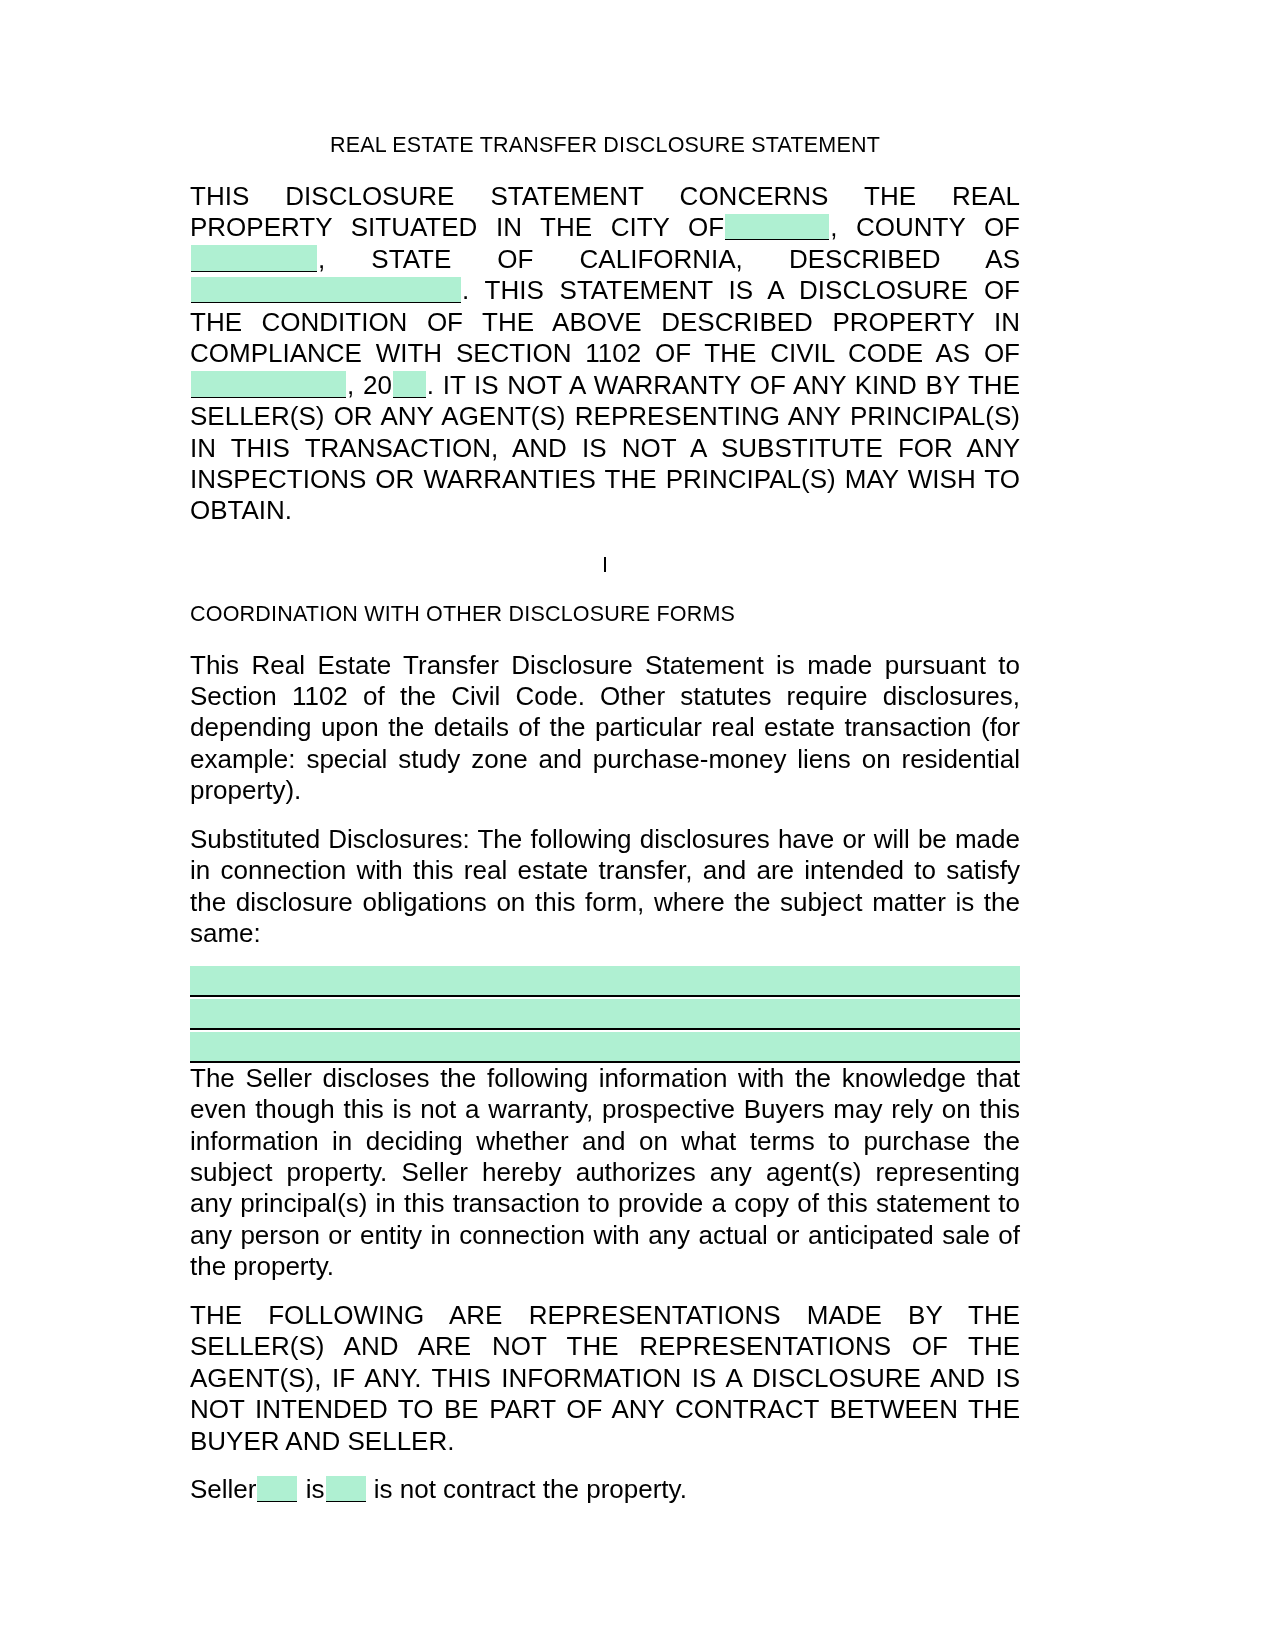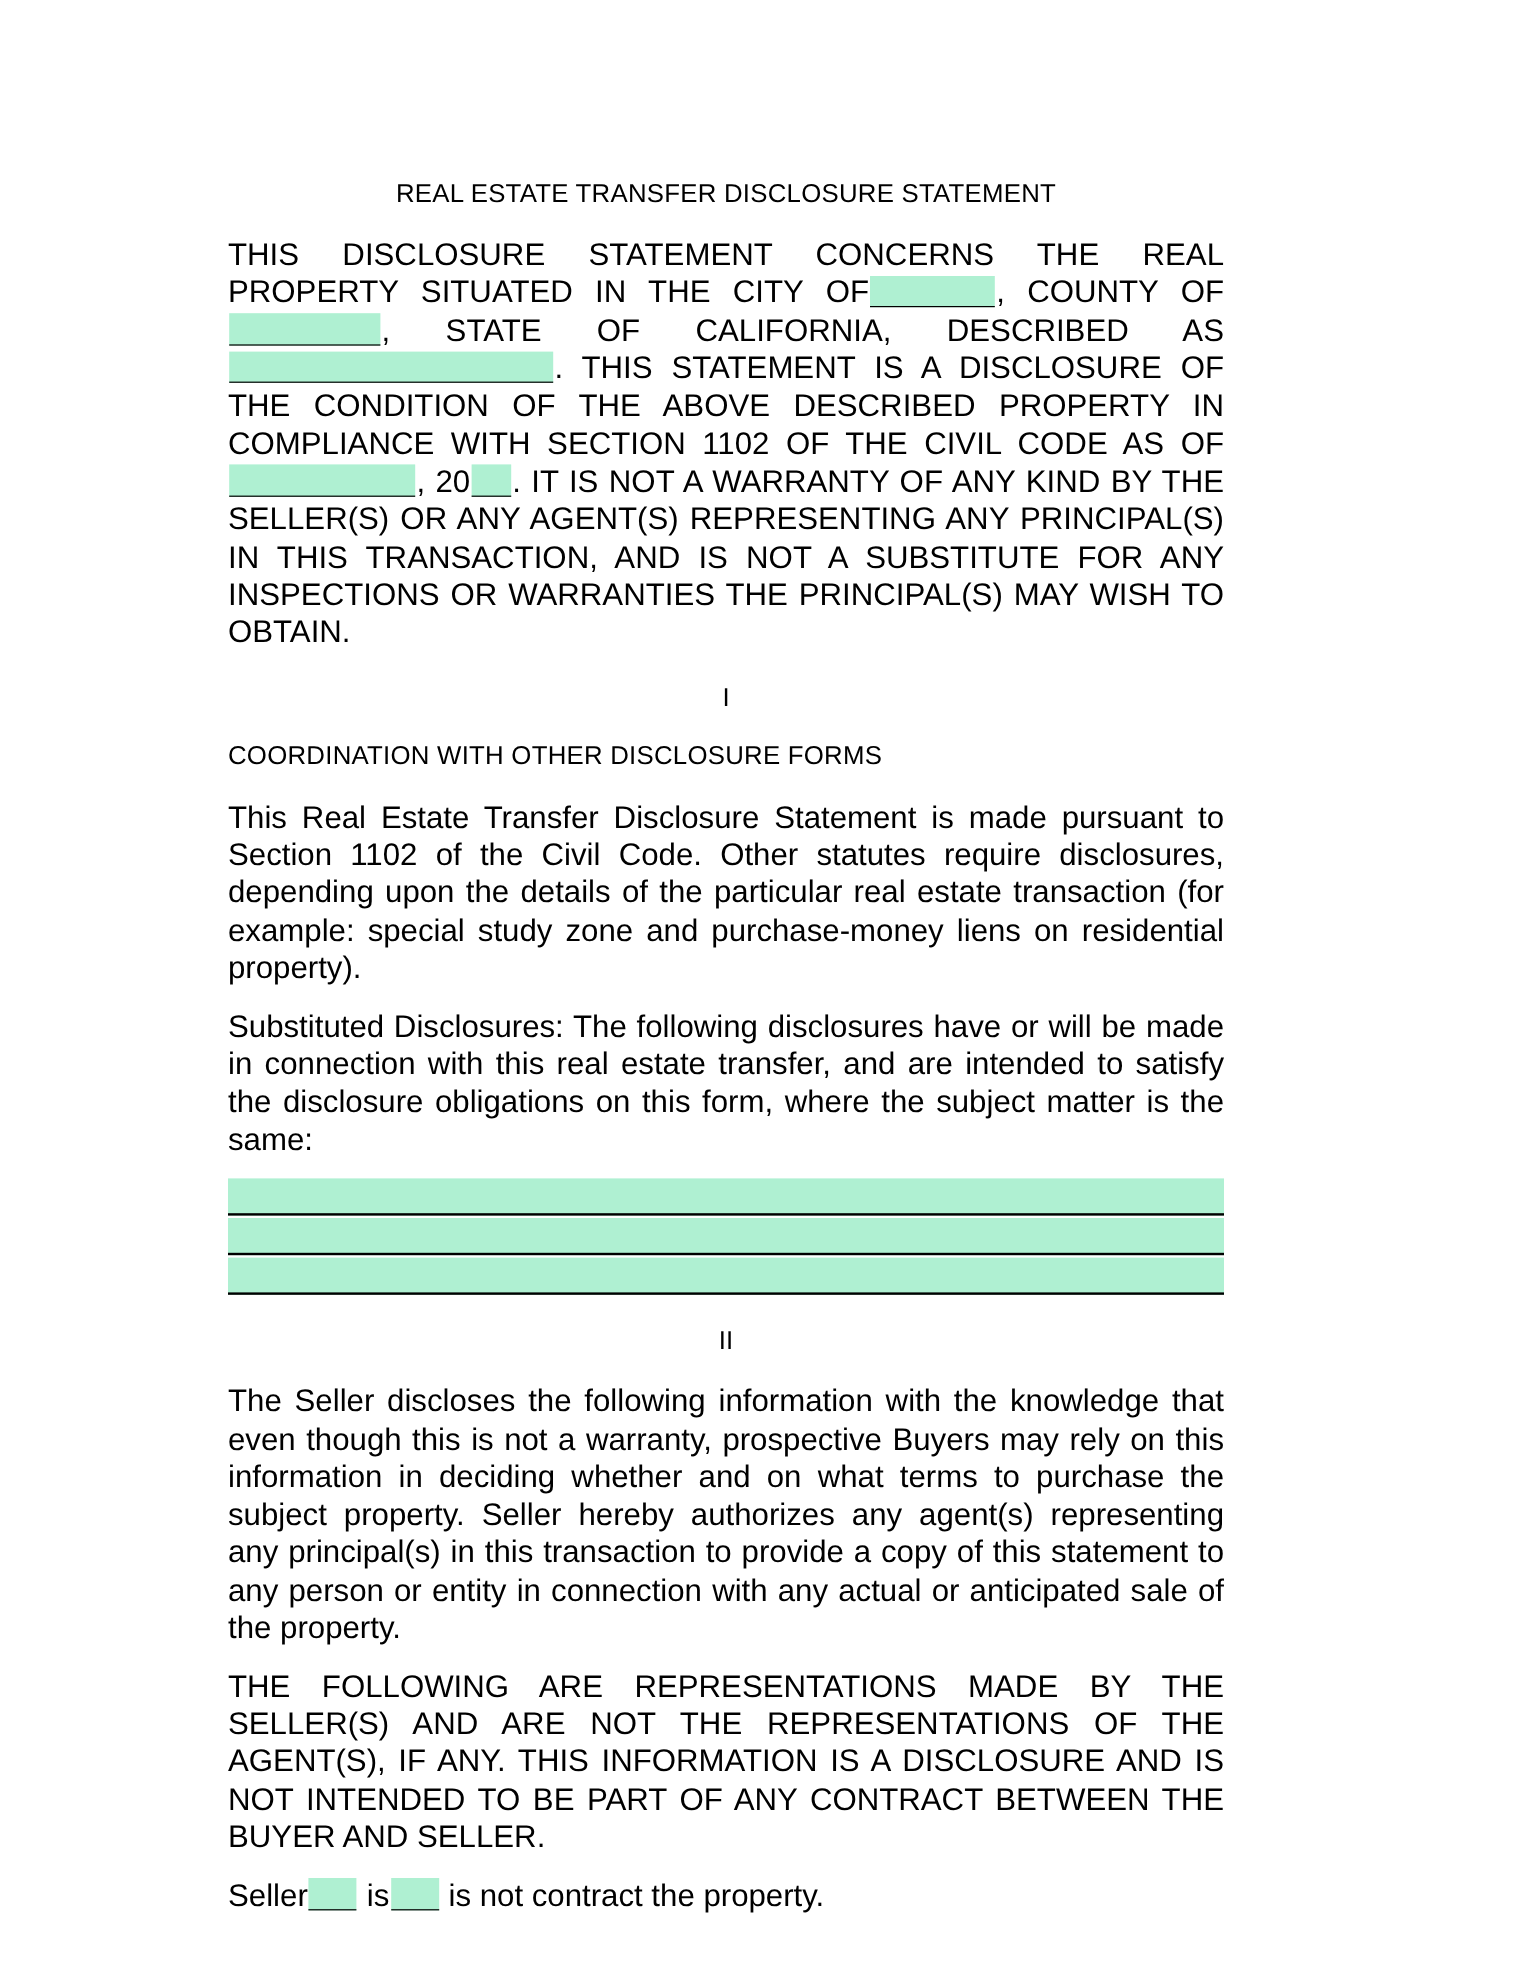--- a/index.html
+++ b/index.html
@@ -17,21 +17,21 @@
     width: 1275px;
     height: 1649px;
     margin: 0 auto;
     background: #ffffff;
     box-sizing: border-box;
     overflow: hidden;
   }
   .content {
     position: absolute;
     left: 190px;
-    top: 148px;
+    top: 132px;
     width: 830px;
   }
 
   
   .doc-title {
     font-size: 21.5px;
     text-align: center;
     letter-spacing: 0.2px;
     margin: 0 0 22px 0;
     line-height: 1.25;
@@ -142,21 +142,20 @@
 
     <p class="body tight">Substituted Disclosures: The following disclosures have or will be made in connection with this real estate transfer, and are intended to satisfy the disclosure obligations on this form, where the subject matter is the same:</p>
 
 
     <div class="ruled-lines">
       <div class="ruled-line"></div>
       <div class="ruled-line"></div>
       <div class="ruled-line"></div>
     </div>
 
-    <div class="section-numeral">II</div>
 
 
     <p class="body">The Seller discloses the following information with the knowledge that even though this is not a warranty, prospective Buyers may rely on this information in deciding whether and on what terms to purchase the subject property. Seller hereby authorizes any agent(s) representing any principal(s) in this transaction to provide a copy of this statement to any person or entity in connection with any actual or anticipated sale of the property.</p>
 
     <p class="body">THE FOLLOWING ARE REPRESENTATIONS MADE BY THE SELLER(S) AND ARE NOT THE REPRESENTATIONS OF THE AGENT(S), IF ANY. THIS INFORMATION IS A DISCLOSURE AND IS NOT INTENDED TO BE PART OF ANY CONTRACT BETWEEN THE BUYER AND SELLER.</p>
 
     <p class="body last"><span>Seller</span><span class="blank occupy"></span>
       <span>is</span><span class="blank occupy"></span>
       <span>is not contract the property.</span></p>
 

